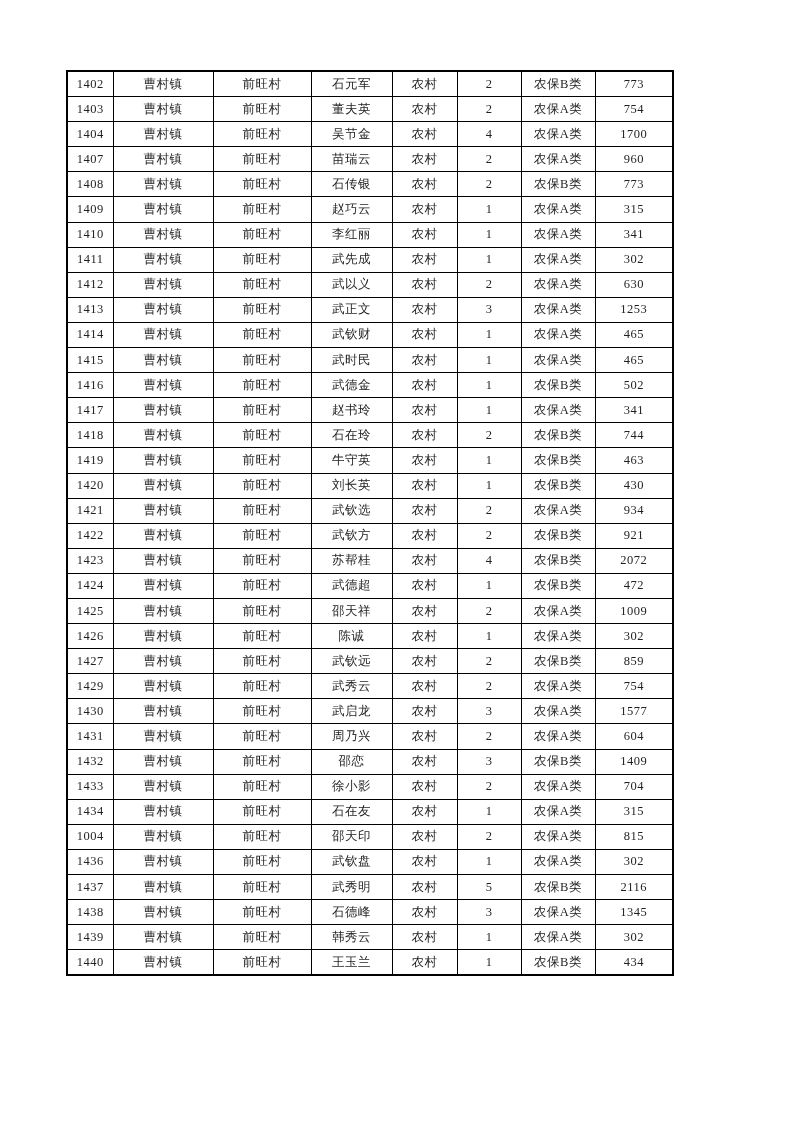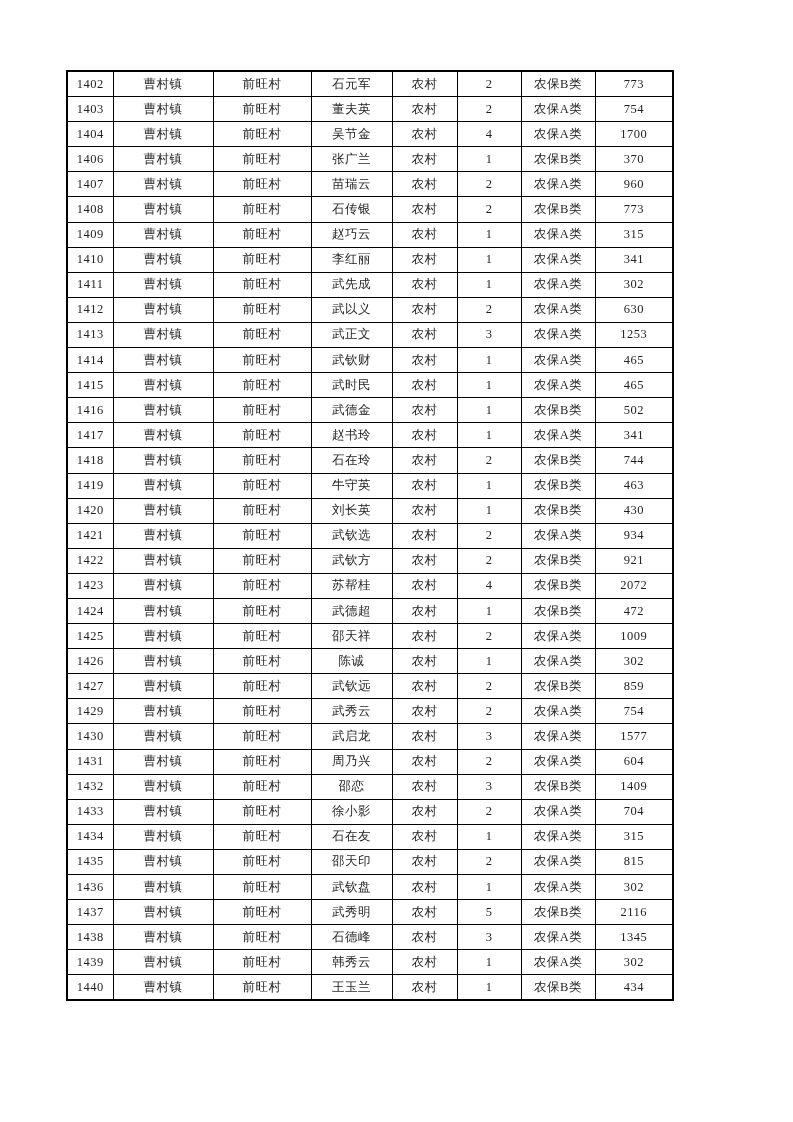--- a/index.html
+++ b/index.html
@@ -90,30 +90,20 @@
           <td>1404</td>
           <td>曹村镇</td>
           <td>前旺村</td>
           <td>吴节金</td>
           <td>农村</td>
           <td>4</td>
           <td>农保A类</td>
           <td>1700</td>
         </tr>
         <tr>
-          <td>1406</td>
-          <td>曹村镇</td>
-          <td>前旺村</td>
-          <td>张广兰</td>
-          <td>农村</td>
-          <td>1</td>
-          <td>农保B类</td>
-          <td>370</td>
-        </tr>
-        <tr>
           <td>1407</td>
           <td>曹村镇</td>
           <td>前旺村</td>
           <td>苗瑞云</td>
           <td>农村</td>
           <td>2</td>
           <td>农保A类</td>
           <td>960</td>
         </tr>
         <tr>
@@ -370,21 +360,21 @@
           <td>1434</td>
           <td>曹村镇</td>
           <td>前旺村</td>
           <td>石在友</td>
           <td>农村</td>
           <td>1</td>
           <td>农保A类</td>
           <td>315</td>
         </tr>
         <tr>
-          <td>1435</td>
+          <td>1004</td>
           <td>曹村镇</td>
           <td>前旺村</td>
           <td>邵天印</td>
           <td>农村</td>
           <td>2</td>
           <td>农保A类</td>
           <td>815</td>
         </tr>
         <tr>
           <td>1436</td>

